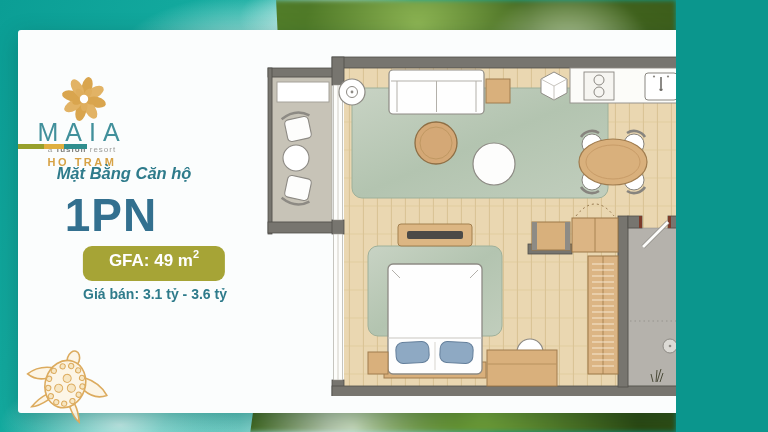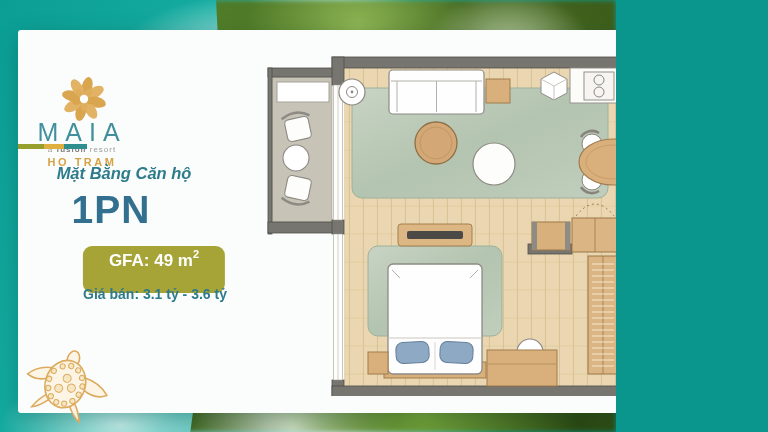--- a/index.html
+++ b/index.html
@@ -1,18 +1,18 @@
 <!DOCTYPE html>
 <html><head>
 <meta charset="utf-8">
 <style>
   html,body{margin:0;padding:0;}
   body{width:768px;height:432px;overflow:hidden;position:relative;
        font-family:"Liberation Sans", sans-serif;background:#0b968d;}
-  .stage{position:absolute;inset:0;width:616px;height:432px;overflow:hidden;}
+  .stage{position:absolute;inset:0;width:676px;height:432px;overflow:hidden;}
 
   
   .bg-ocean{position:absolute;inset:0;
     background:
       radial-gradient(130px 60px at 330px 18px, rgba(255,255,255,.95), rgba(255,255,255,0) 70%),
       radial-gradient(190px 85px at 255px 55px, rgba(225,247,244,.85), rgba(225,247,244,0) 72%),
       radial-gradient(230px 100px at 400px 70px, rgba(255,255,255,.55), rgba(255,255,255,0) 75%),
       radial-gradient(160px 70px at 120px 425px, rgba(235,250,248,.8), rgba(235,250,248,0) 75%),
       radial-gradient(220px 90px at 330px 440px, rgba(245,252,250,.9), rgba(245,252,250,0) 78%),
       linear-gradient(115deg,#0b9e95 0%,#19b2a5 40%,#10a399 62%,#0a9289 100%);}
@@ -37,23 +37,23 @@
   .brand-name{top:88px;left:64px;font-size:25px;letter-spacing:7px;color:#41909b;font-weight:400;}
   .brand-tagline{top:115px;left:64px;font-size:8px;color:#9b9b98;letter-spacing:1px;}
   .brand-tagline b{color:#7e7e7a;text-align:center;}
   .brand-location{top:126px;left:64px;font-size:11px;font-weight:700;color:#d7a245;letter-spacing:2.5px;}
   .divider{position:absolute;left:0;top:114px;width:69px;height:4.5px;display:flex;}
   .divider span{display:block;height:100%;}
   .div-a{width:26px;background:#97a02c;}
   .div-b{width:20px;background:#dfaf3f;}
   .div-c{width:23px;background:#2f8e8e;}
   .subtitle{top:134px;left:106px;font-size:16.5px;font-style:italic;font-weight:600;color:#2e7b8b;}
-  .unit{top:158px;left:93px;font-size:39px;font-weight:800;color:#33708f;letter-spacing:1px;}
+  .unit{top:158px;left:93px;font-size:46px;font-weight:800;color:#33708f;letter-spacing:1px;}
   .badge{top:216px;left:136px;background:#a6a436;color:#ffffff;font-size:17px;font-weight:700;
-         padding:3px 26px 22px 26px;border-radius:9px;}
+         padding:3px 26px 10px 26px;border-radius:9px;}
   .badge sup{font-size:11px;position:relative;top:-1px;}
   .price{top:256px;left:137px;font-size:14px;font-weight:600;color:#2e7b8b;}
 
   .logo-svg{position:absolute;left:28px;top:40px;}
   .plan-svg{position:absolute;left:266px;top:52px;}
   .turtle-svg{position:absolute;left:10px;top:340px;}
 </style>
 </head>
 <body>
 

